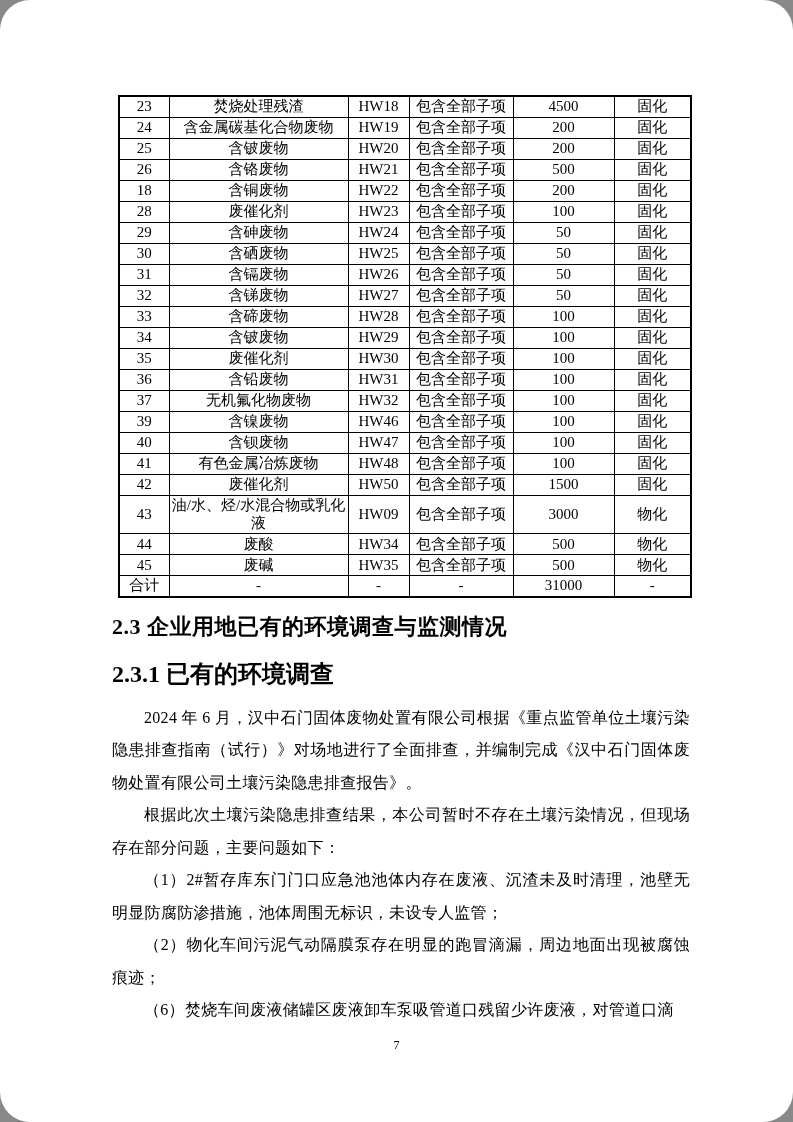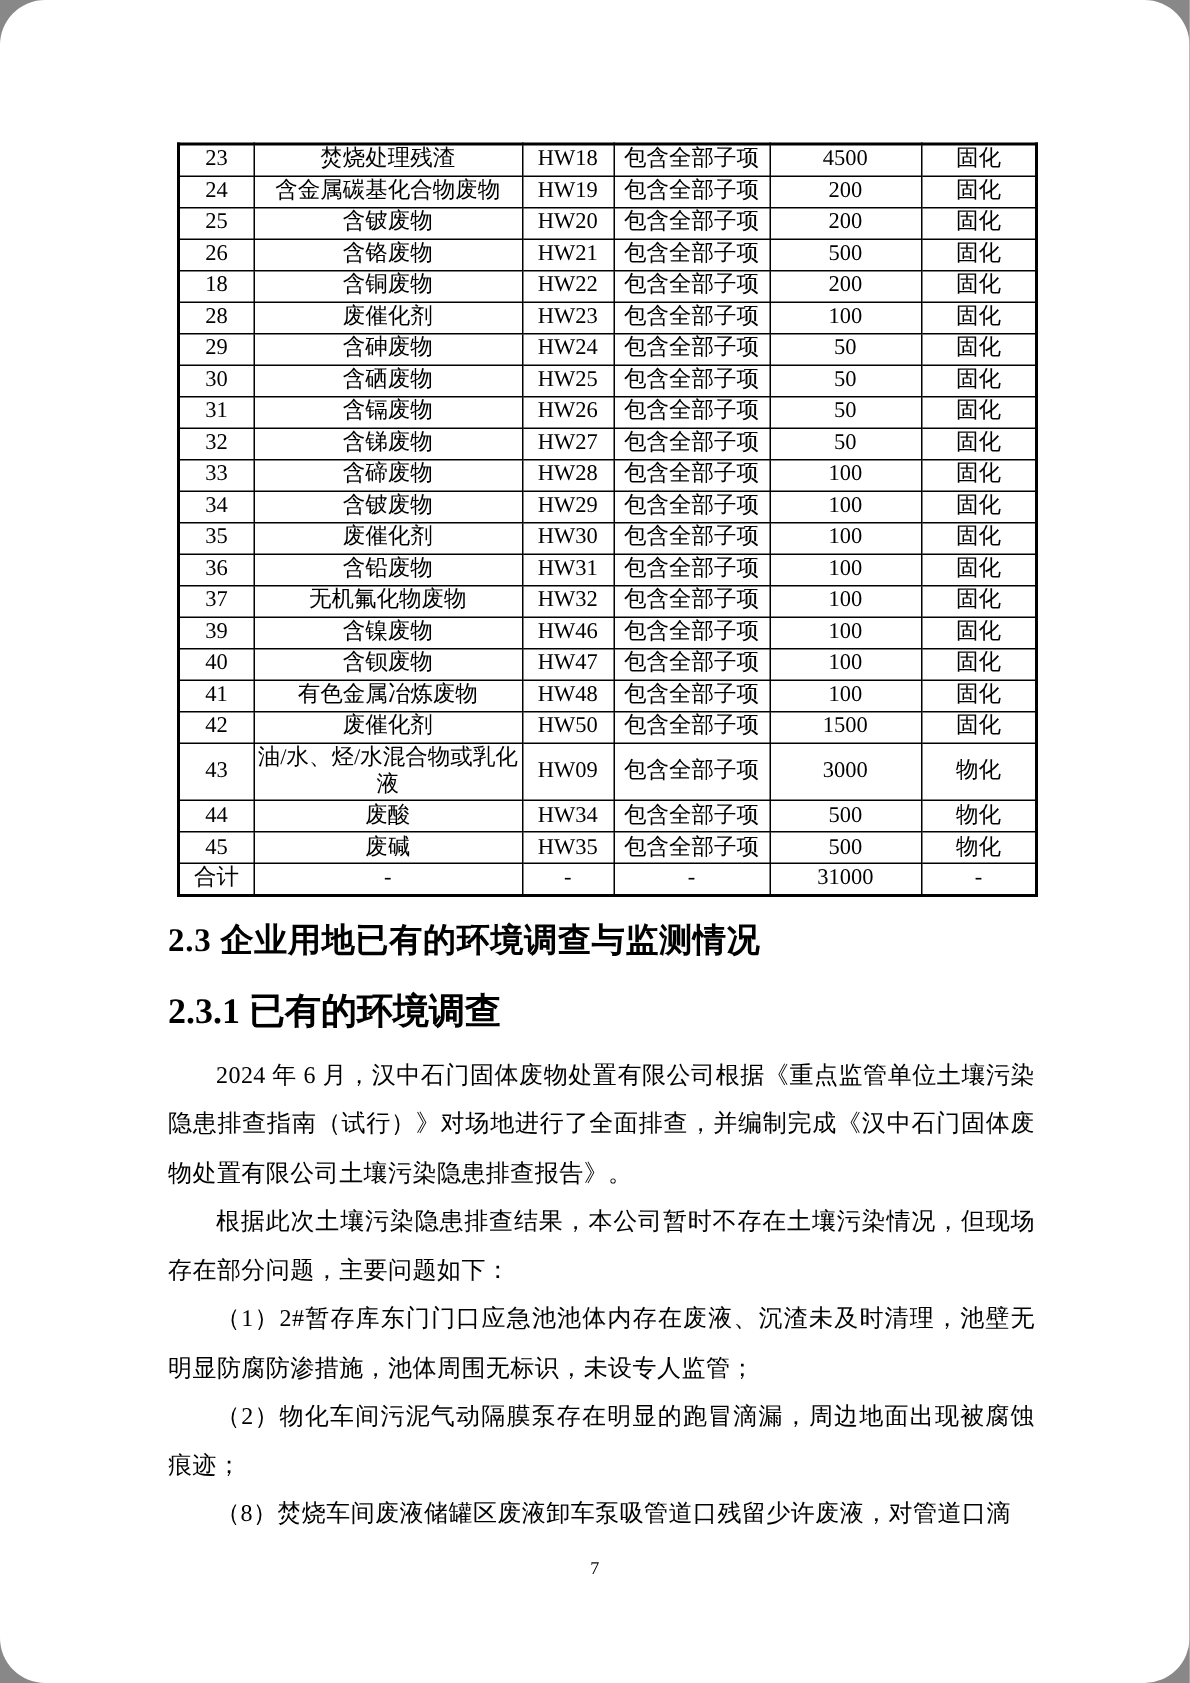--- a/index.html
+++ b/index.html
@@ -273,18 +273,18 @@
 
     <div class="section-heading">2.3 企业用地已有的环境调查与监测情况</div>
 
     <div class="subsection-heading">2.3.1 已有的环境调查</div>
 
     <div class="body-text">
       <p>2024 年 6 月，汉中石门固体废物处置有限公司根据《重点监管单位土壤污染隐患排查指南（试行）》对场地进行了全面排查，并编制完成《汉中石门固体废物处置有限公司土壤污染隐患排查报告》。</p>
       <p>根据此次土壤污染隐患排查结果，本公司暂时不存在土壤污染情况，但现场存在部分问题，主要问题如下：</p>
       <p>（1）2#暂存库东门门口应急池池体内存在废液、沉渣未及时清理，池壁无明显防腐防渗措施，池体周围无标识，未设专人监管；</p>
       <p>（2）物化车间污泥气动隔膜泵存在明显的跑冒滴漏，周边地面出现被腐蚀痕迹；</p>
-      <p>（8）焚烧车间废液储罐区废液卸车泵吸管道口残留少许废液，对管道口滴</p>
+      <p>（6）焚烧车间废液储罐区废液卸车泵吸管道口残留少许废液，对管道口滴</p>
     </div>
   </div>
 
   <div class="page-number">7</div>
 </div>
 
 </body></html>

